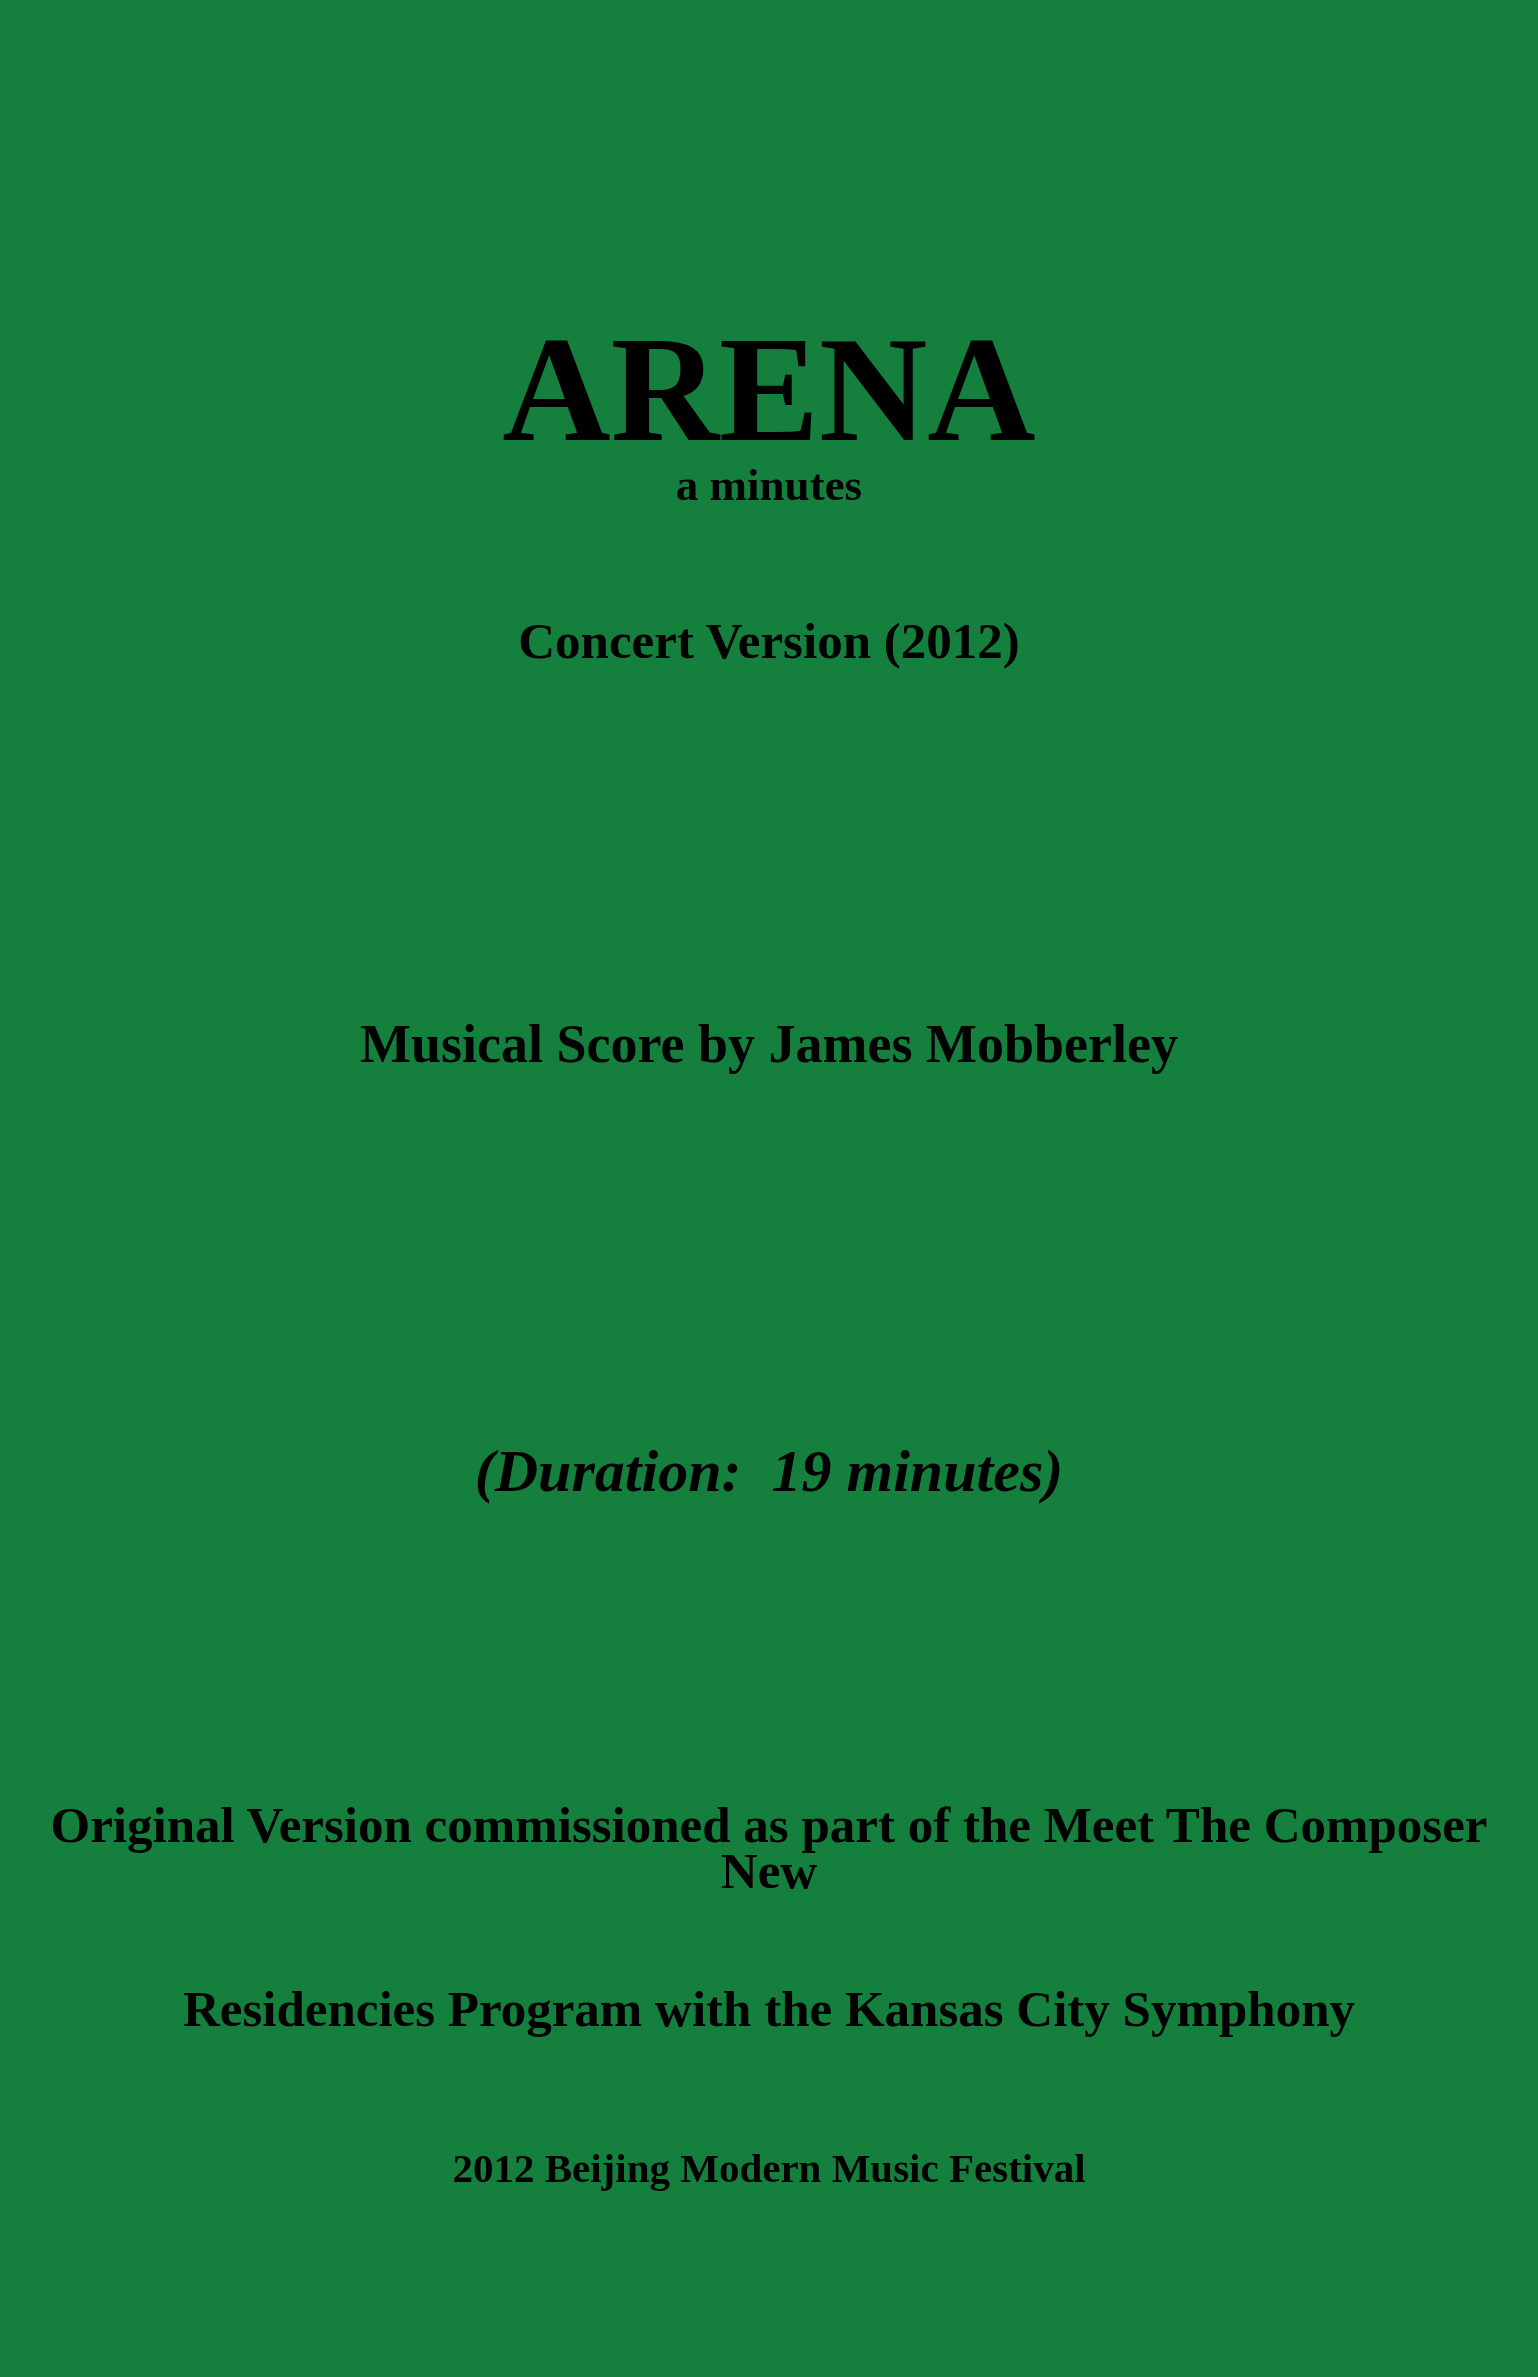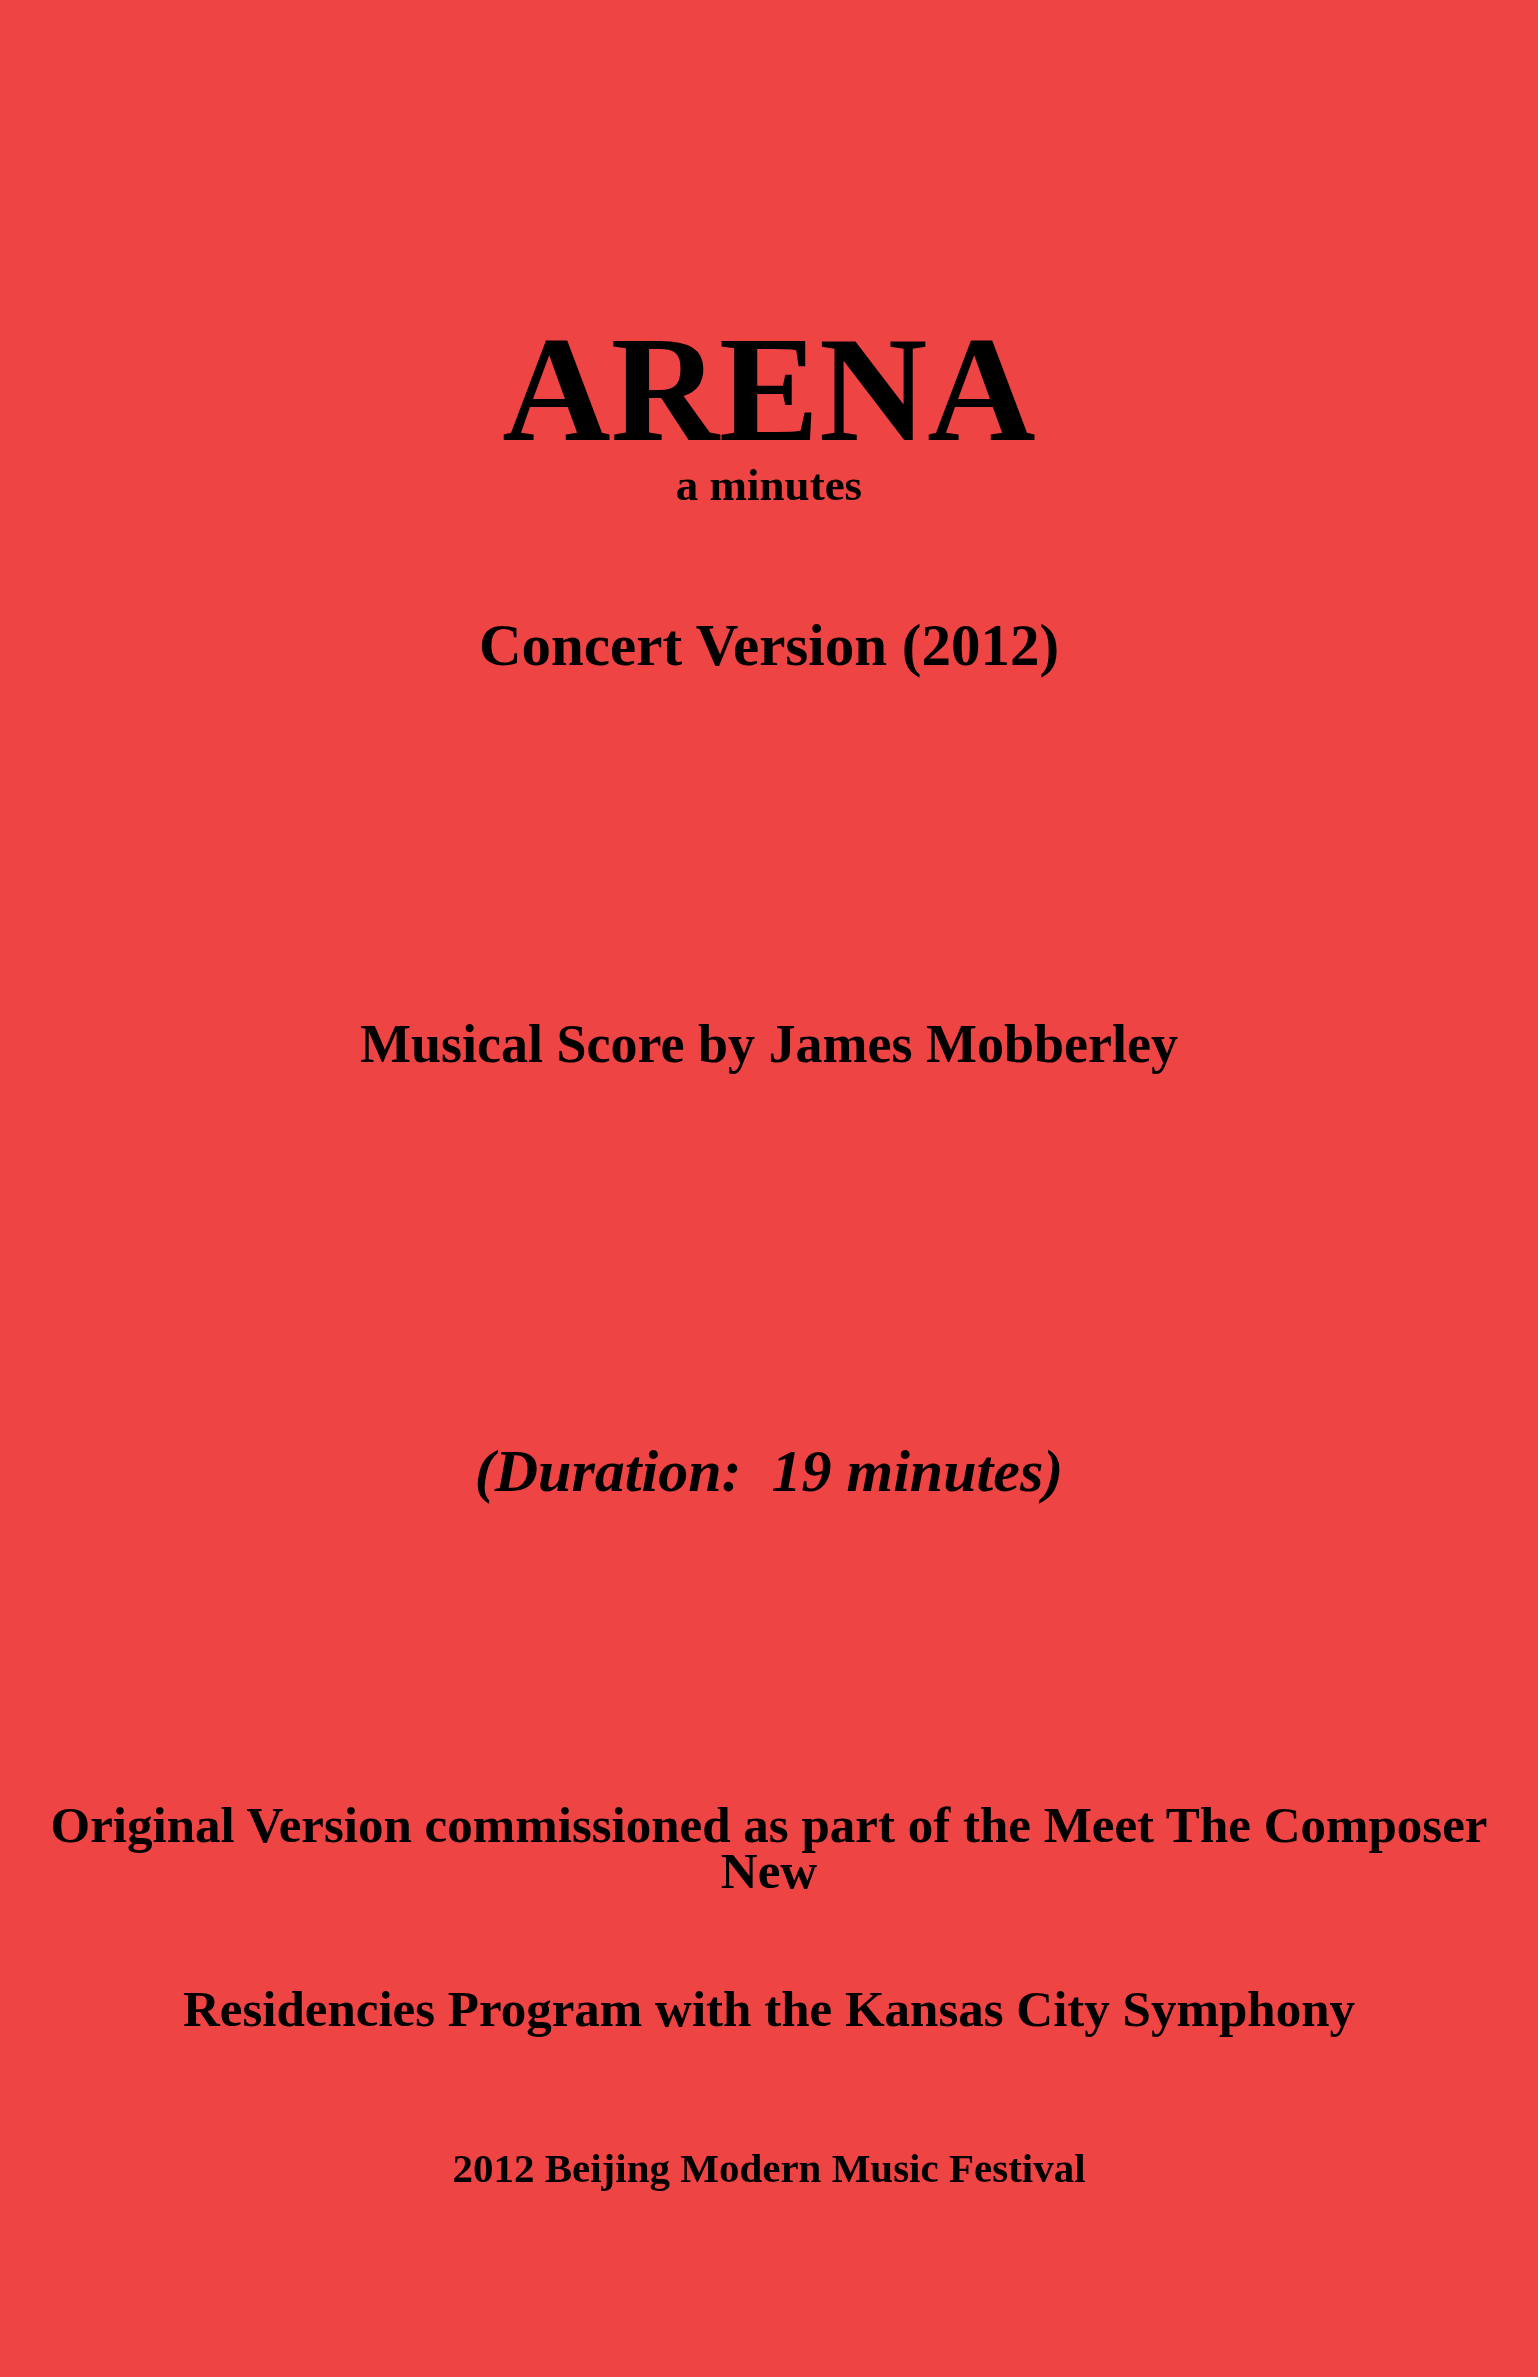--- a/index.html
+++ b/index.html
@@ -4,21 +4,21 @@
 <style>
   html, body {
     margin: 0;
     padding: 0;
     background: #ffffff;
   }
   .page {
     position: relative;
     width: 1538px;
     height: 2377px;
-    background: #ef4444;
+    background: #15803d;
     color: #000000;
     font-family: "Liberation Serif", "DejaVu Serif", serif;
     font-weight: bold;
     overflow: hidden;
   }
   .tblock {
     position: absolute;
     left: 0;
     width: 100%;
     text-align: center;
@@ -28,21 +28,21 @@
   .main-title {
     top: 314px;
     font-size: 150px;
   }
   .subtitle {
     top: 463px;
     font-size: 45px;
   }
   .version-title {
     top: 616px;
-    font-size: 59px;
+    font-size: 51px;
   }
   .credit-music {
     top: 1017px;
     font-size: 54px;
   }
   .credit-choreo {
     top: 1114px;
     font-size: 53px;
   }
   .duration {

